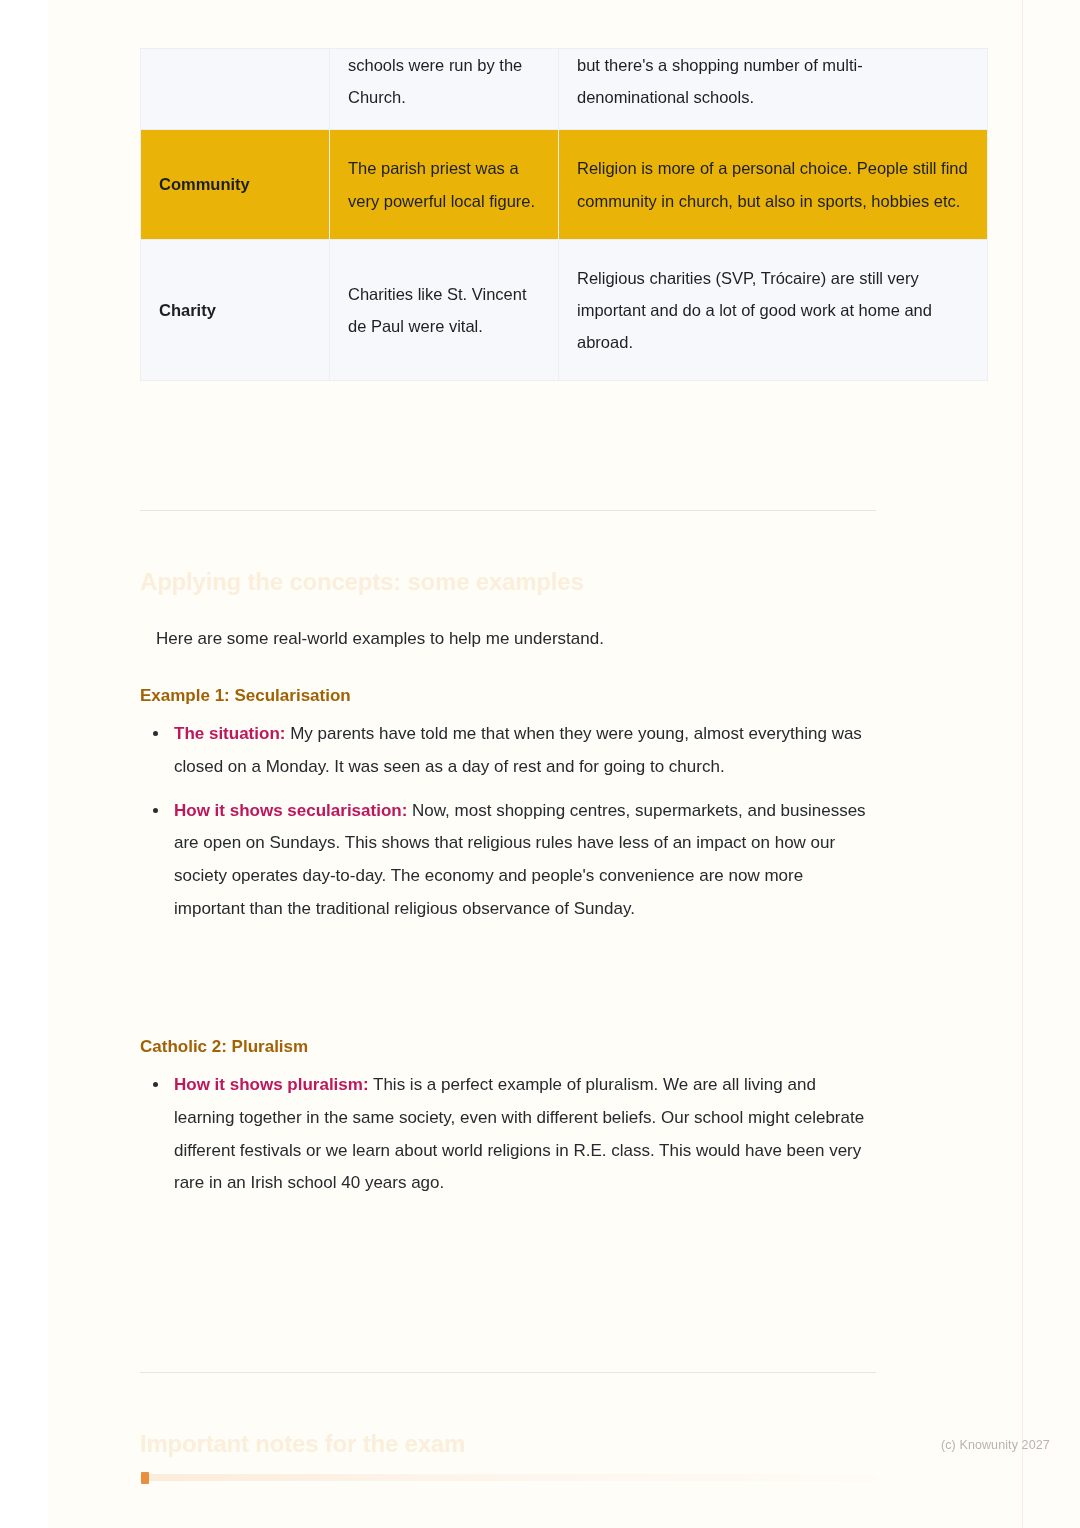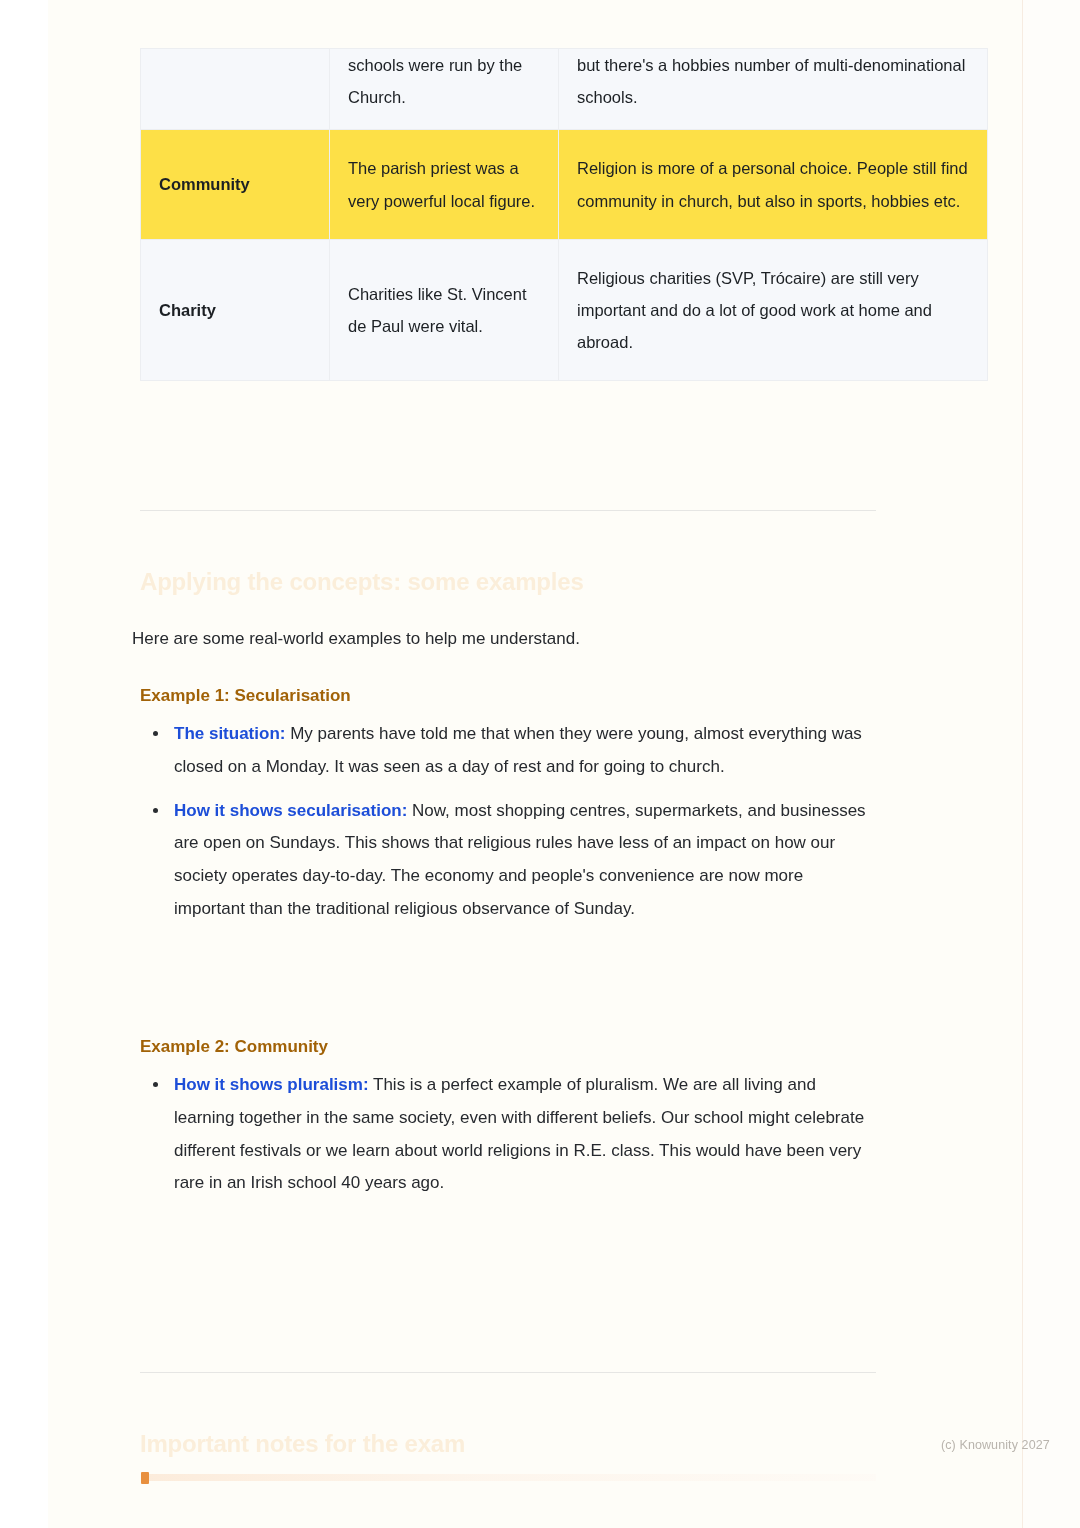--- a/index.html
+++ b/index.html
@@ -58,21 +58,21 @@
     padding: 22px 18px;
     vertical-align: middle;
     color: #1c2024;
     line-height: 1.95;
   }
   .notes-table td.col-a { width: 152px; font-weight: 700; margin-left: 12px; }
   .notes-table td.col-b { width: 192px; }
   .notes-table td.col-c { width: 392px; }
 
   .row-tint-blue td { background: #f6f8fb; }
-  .row-tint-cream td { background: #fde047; }
+  .row-tint-cream td { background: #eab308; }
 
   .clipped-row td {
     padding-top: 0;
     padding-bottom: 16px;
     vertical-align: top;
   }
 
   
   .section-rule {
     position: absolute;
@@ -92,21 +92,21 @@
     font-weight: 700;
     color: #fbeeda;
     letter-spacing: -0.2px;
     white-space: nowrap;
   }
   #heading-applying { top: 548px; }
   #heading-important { top: 1410px; }
 
   .lead-text {
     position: absolute;
-    left: 84px;
+    left: 108px;
     top: 608px;
     width: 736px;
     font-size: 17px;
     color: #26292e;
     line-height: 1.6;
   }
 
   .example-title {
     position: absolute;
     left: 92px;
@@ -144,21 +144,21 @@
     position: absolute;
     left: 13px;
     top: 13px;
     width: 5px;
     height: 5px;
     border-radius: 50%;
     background: #2a2d31;
   }
   .bullet-item .lead-label {
     font-weight: 700;
-    color: #1d4ed8;
+    color: #be185d;
   }
 
   
   .copyright {
     position: absolute;
     left: 893px;
     top: 1438px;
     font-size: 12.5px;
     color: #b9b4ad;
     letter-spacing: 0.1px;
@@ -187,21 +187,21 @@
 </head>
 <body>
 
 <div class="page-canvas">
 
   <table class="notes-table">
     <tbody>
       <tr class="row-tint-blue clipped-row">
         <td class="col-a"></td>
         <td class="col-b">schools were run by the Church.</td>
-        <td class="col-c">but there's a hobbies number of multi-denominational schools.</td>
+        <td class="col-c">but there's a shopping number of multi-denominational schools.</td>
       </tr>
       <tr class="row-tint-cream">
         <td class="col-a">Community</td>
         <td class="col-b">The parish priest was a very powerful local figure.</td>
         <td class="col-c">Religion is more of a personal choice. People still find community in church, but also in sports, hobbies etc.</td>
       </tr>
       <tr class="row-tint-blue">
         <td class="col-a">Charity</td>
         <td class="col-b">Charities like St. Vincent de Paul were vital.</td>
         <td class="col-c">Religious charities (SVP, Trócaire) are still very important and do a lot of good work at home and abroad.</td>
@@ -219,21 +219,21 @@
 
   <ul class="bullet-list" id="list-1">
     <li class="bullet-item">
       <span class="lead-label">The situation:</span><span> My parents have told me that when they were young, almost everything was closed on a Monday. It was seen as a day of rest and for going to church.</span>
     </li>
     <li class="bullet-item">
       <span class="lead-label">How it shows secularisation:</span><span> Now, most shopping centres, supermarkets, and businesses are open on Sundays. This shows that religious rules have less of an impact on how our society operates day-to-day. The economy and people's convenience are now more important than the traditional religious observance of Sunday.</span>
     </li>
   </ul>
 
-  <h3 class="example-title" id="example-2-title">Example 2: Community</h3>
+  <h3 class="example-title" id="example-2-title">Catholic 2: Pluralism</h3>
 
   <ul class="bullet-list" id="list-2">
     <li class="bullet-item">
       <span class="lead-label">How it shows pluralism:</span><span> This is a perfect example of pluralism. We are all living and learning together in the same society, even with different beliefs. Our school might celebrate different festivals or we learn about world religions in R.E. class. This would have been very rare in an Irish school 40 years ago.</span>
     </li>
   </ul>
 
   <div class="section-rule" id="rule-2"></div>
 
   <h2 class="ghost-heading" id="heading-important">Important notes for the exam</h2>

